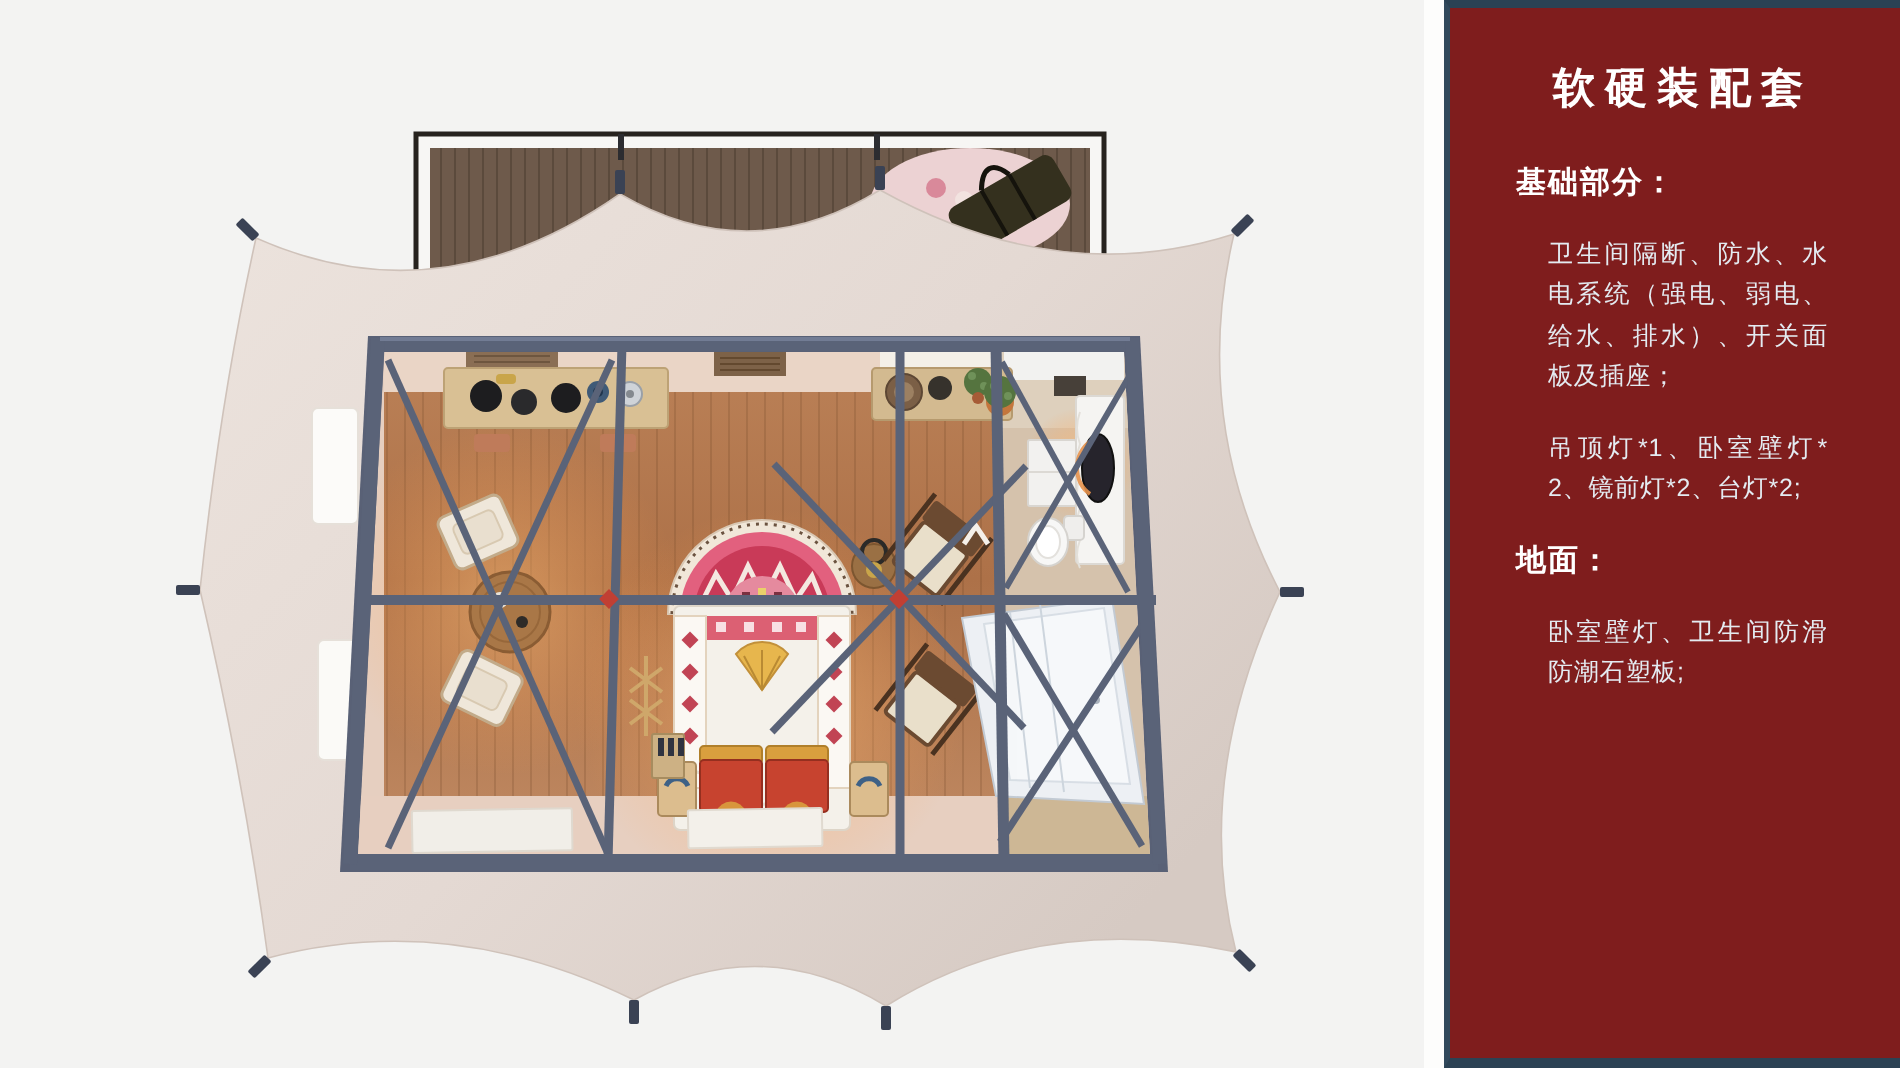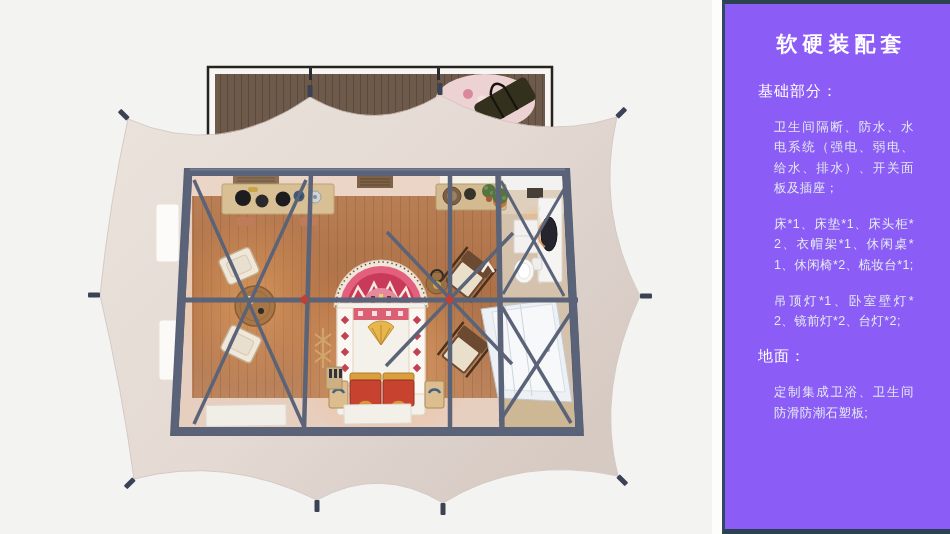--- a/index.html
+++ b/index.html
@@ -4,34 +4,34 @@
 <style>
   html,body{margin:0;padding:0;background:#ffffff;}
   .stage{
     width:950px;height:534px;display:flex;overflow:hidden;position:relative;
     font-family:"Liberation Sans","DejaVu Sans",sans-serif;
   }
   .artwork{width:712px;height:534px;flex:0 0 712px;background:#f3f3f2;}
   .gutter{width:10px;flex:0 0 10px;background:#fdfdfc;}
   .panel{
     width:228px;flex:0 0 228px;box-sizing:border-box;
-    background:#8b5cf6;
+    background:#7f1d1d;
     border-top:4px solid #2b4254;
     border-bottom:5px solid #2b4254;
     border-left:3px solid #31495c;
     padding:24px 20px 12px 33px;
     color:#ffffff;
   }
   .panel h1{
     font-size:21px;font-weight:bold;letter-spacing:5px;
     text-align:center;margin:2px 0 24px -5px;color:#ffffff;white-space:nowrap;
   }
   .panel section{margin:0 0 14px 0;}
   .panel h2{
-    font-size:15px;font-weight:normal;margin:0 0 4px 0;color:#ffffff;letter-spacing:1px;
+    font-size:15px;font-weight:bold;margin:0 0 4px 0;color:#ffffff;letter-spacing:1px;
   }
   .panel p{
     font-size:12.5px;line-height:1.62;margin:16px;color:#e4ebf1;
     text-align:justify;letter-spacing:0.4px;word-break:break-all;
   }
 </style>
 </head>
 <body>
 
 <div class="stage">
@@ -325,28 +325,27 @@
 
   <aside class="panel">
     <h1>软硬装配套</h1>
 
     <section>
       <h2>基础部分：</h2>
       <p>卫生间隔断、防水、水电系统（强电、弱电、给水、排水）、开关面板及插座；</p>
     </section>
 
     <section>
-      <p>床*1、床垫*1、床头柜*2、衣帽架*1、休闲桌*1、休闲椅*2、梳妆台*1;</p>
     </section>
 
     <section>
       <p>吊顶灯*1、卧室壁灯*2、镜前灯*2、台灯*2;</p>
     </section>
 
     <section>
     </section>
 
     <section>
       <h2>地面：</h2>
-      <p>定制集成卫浴、卫生间防滑防潮石塑板;</p>
+      <p>卧室壁灯、卫生间防滑防潮石塑板;</p>
     </section>
   </aside>
 </div>
 
 </body></html>

